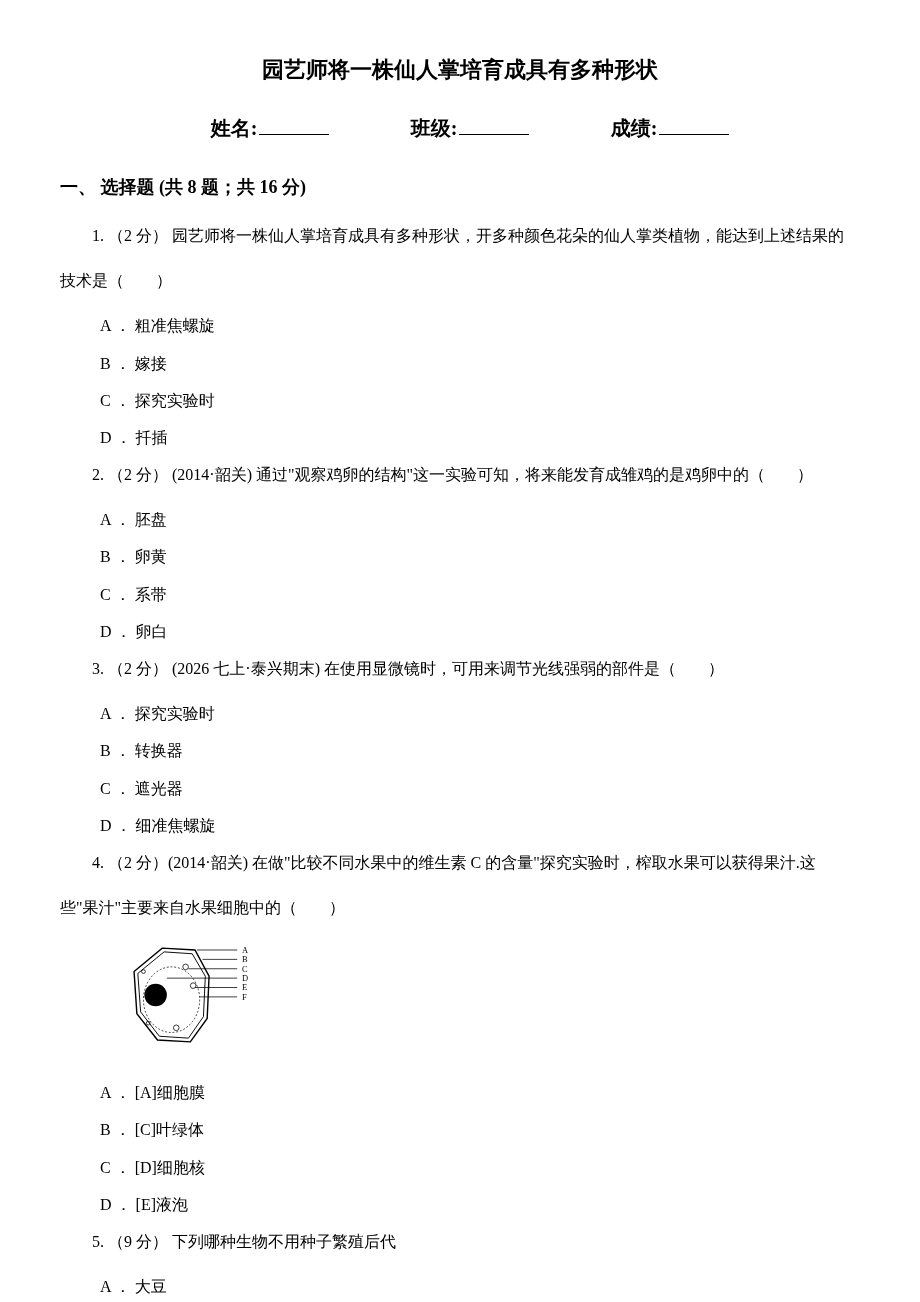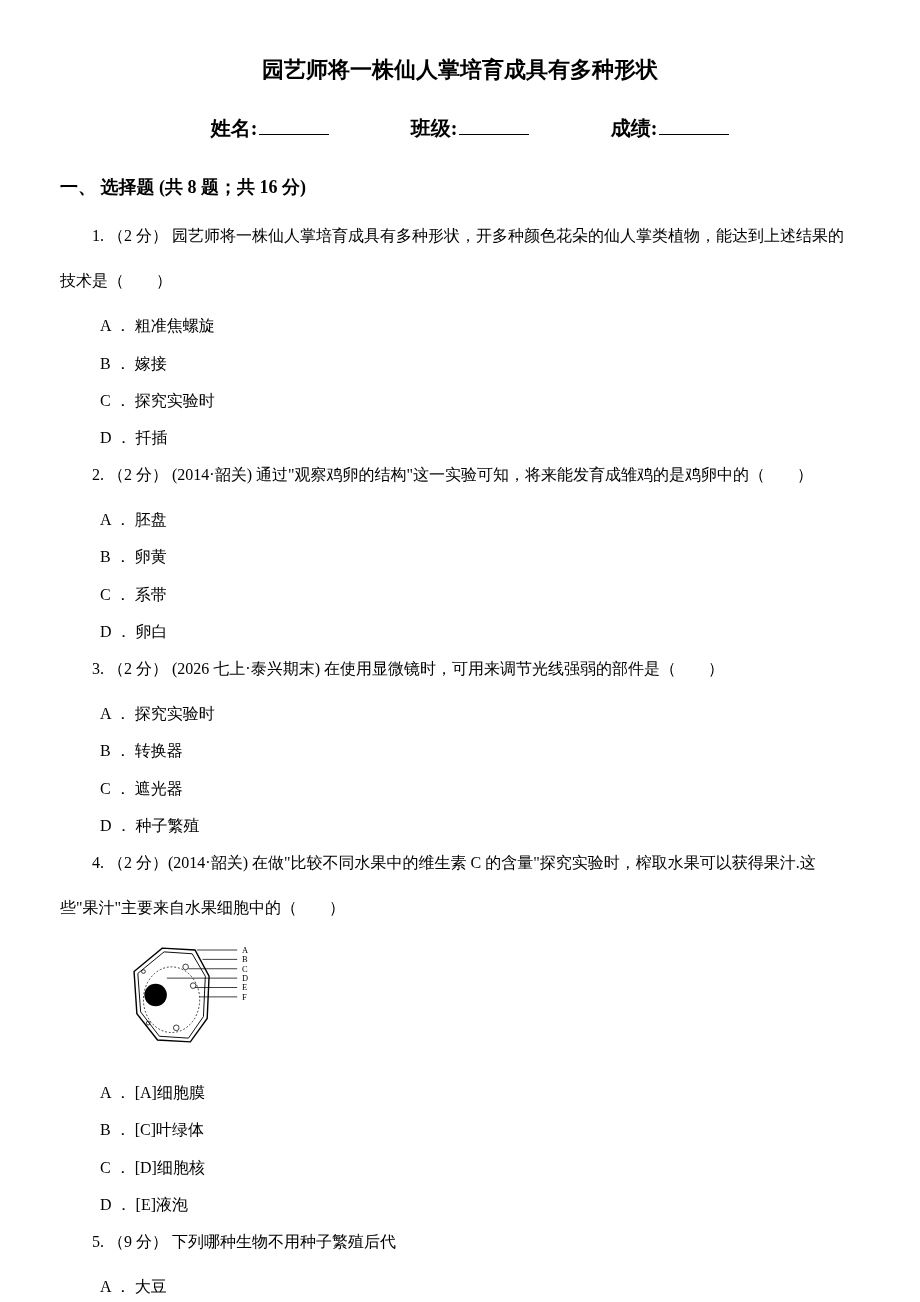--- a/index.html
+++ b/index.html
@@ -97,21 +97,21 @@
 <div class="question">2. （2 分） (2014·韶关) 通过"观察鸡卵的结构"这一实验可知，将来能发育成雏鸡的是鸡卵中的（　　）</div>
 <div class="option">A ． 胚盘</div>
 <div class="option">B ． 卵黄</div>
 <div class="option">C ． 系带</div>
 <div class="option">D ． 卵白</div>
 
 <div class="question">3. （2 分） (2026 七上·泰兴期末) 在使用显微镜时，可用来调节光线强弱的部件是（　　）</div>
 <div class="option">A ． 探究实验时</div>
 <div class="option">B ． 转换器</div>
 <div class="option">C ． 遮光器</div>
-<div class="option">D ． 种子繁殖</div>
+<div class="option">D ． 细准焦螺旋</div>
 
 <div class="question">4. （2 分）(2014·韶关) 在做"比较不同水果中的维生素 C 的含量"探究实验时，榨取水果可以获得果汁.这</div>
 <div class="question-line2">些"果汁"主要来自水果细胞中的（　　）</div>
 
 <div class="diagram">
   <svg viewBox="0 0 160 120">
     <polygon points="45,10 80,12 95,40 93,85 75,110 40,108 18,80 15,35" fill="none" stroke="#000" stroke-width="1.5"></polygon>
     <polygon points="47,14 77,16 91,40 89,83 73,106 42,104 22,78 19,37" fill="none" stroke="#000" stroke-width="1"></polygon>
     <circle cx="38" cy="60" r="12" fill="#000"></circle>
     <ellipse cx="55" cy="65" rx="30" ry="35" fill="none" stroke="#000" stroke-width="0.8" stroke-dasharray="2,2"></ellipse>

